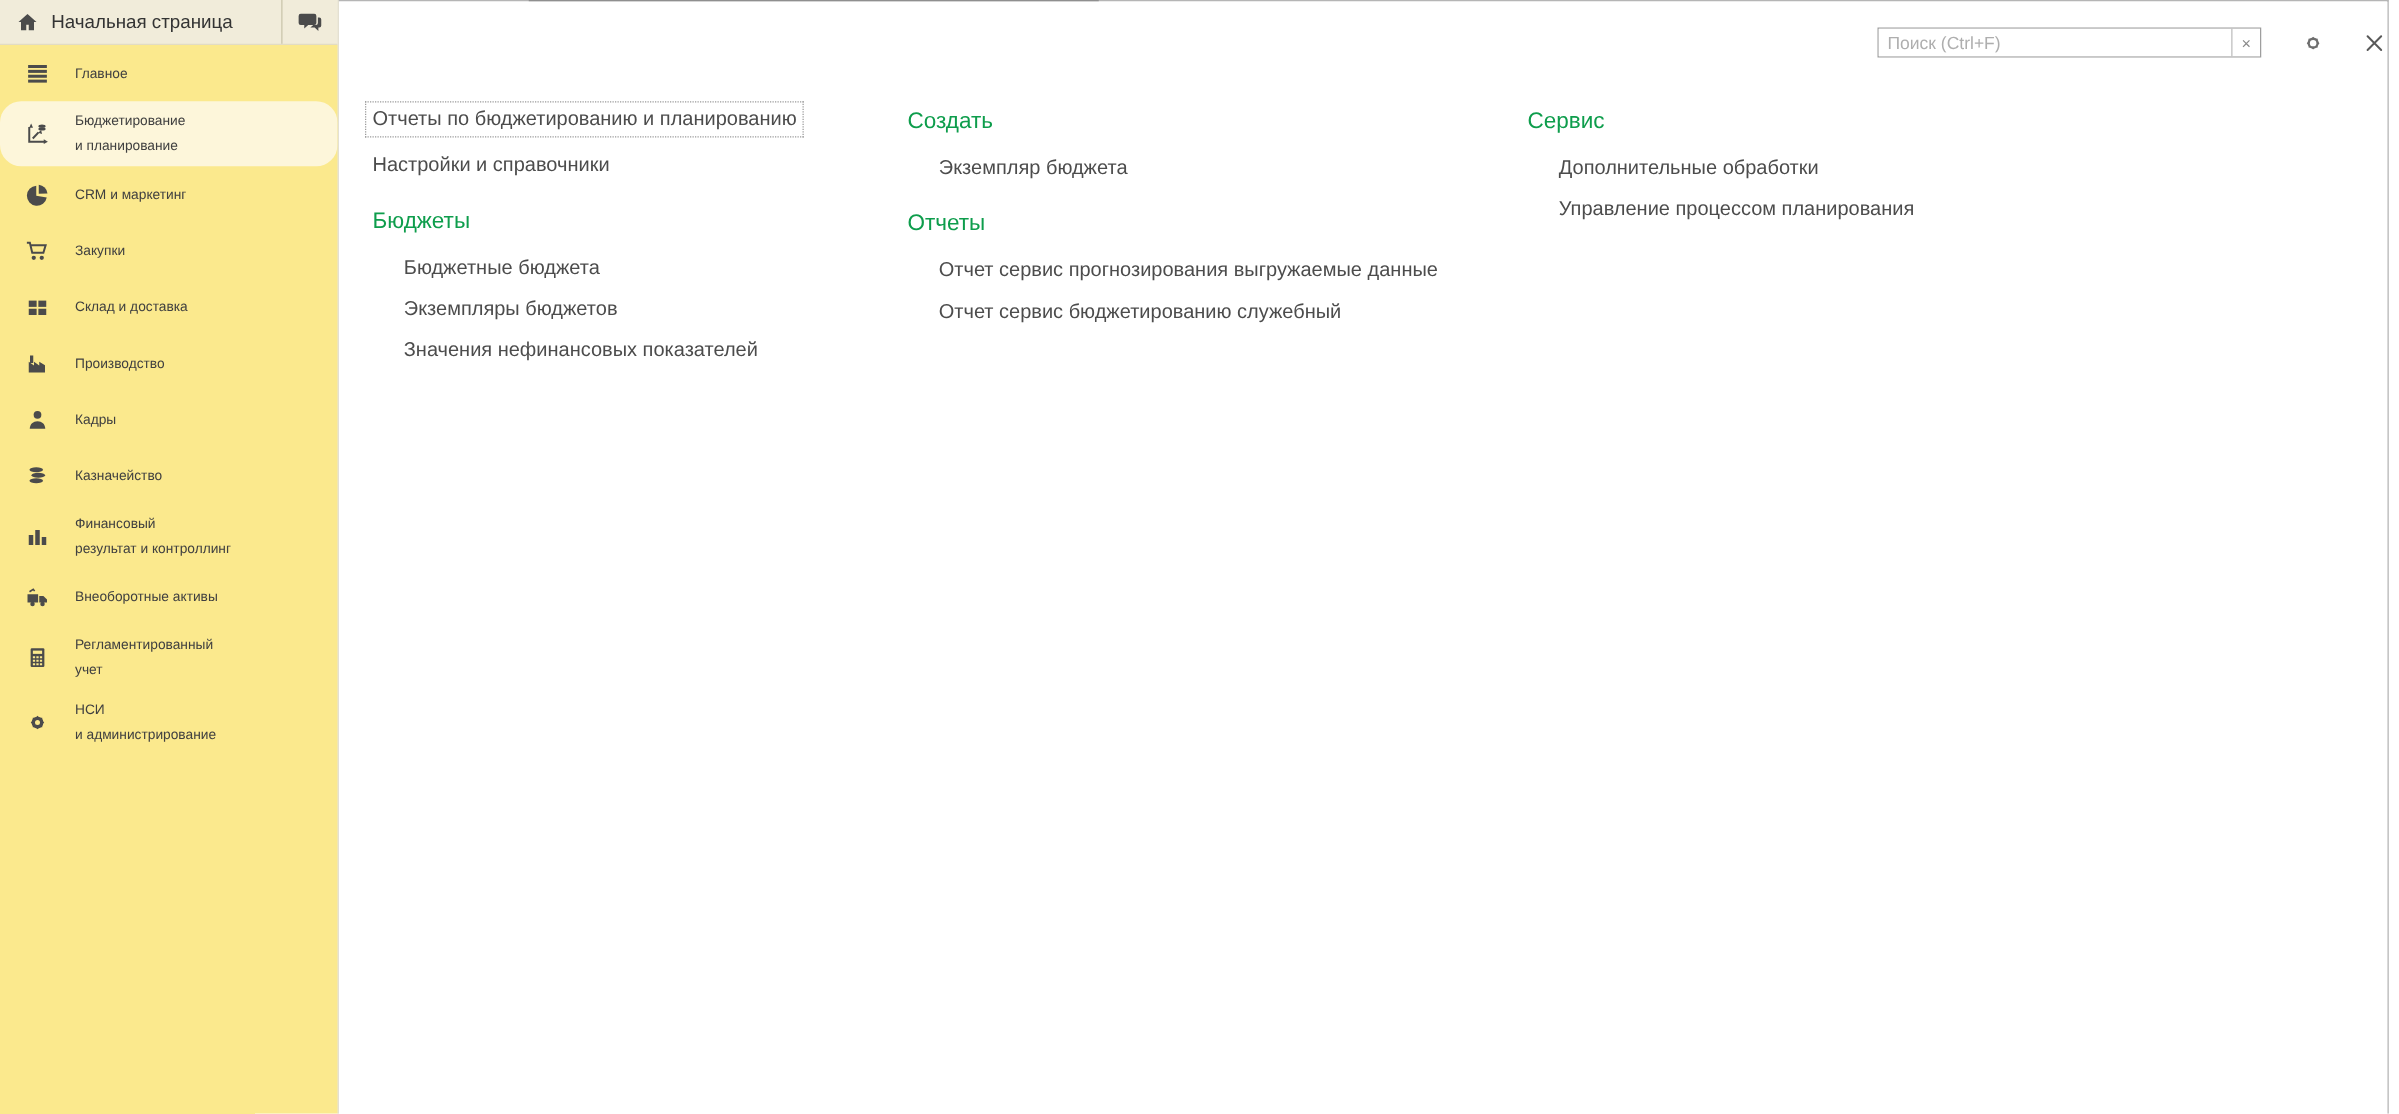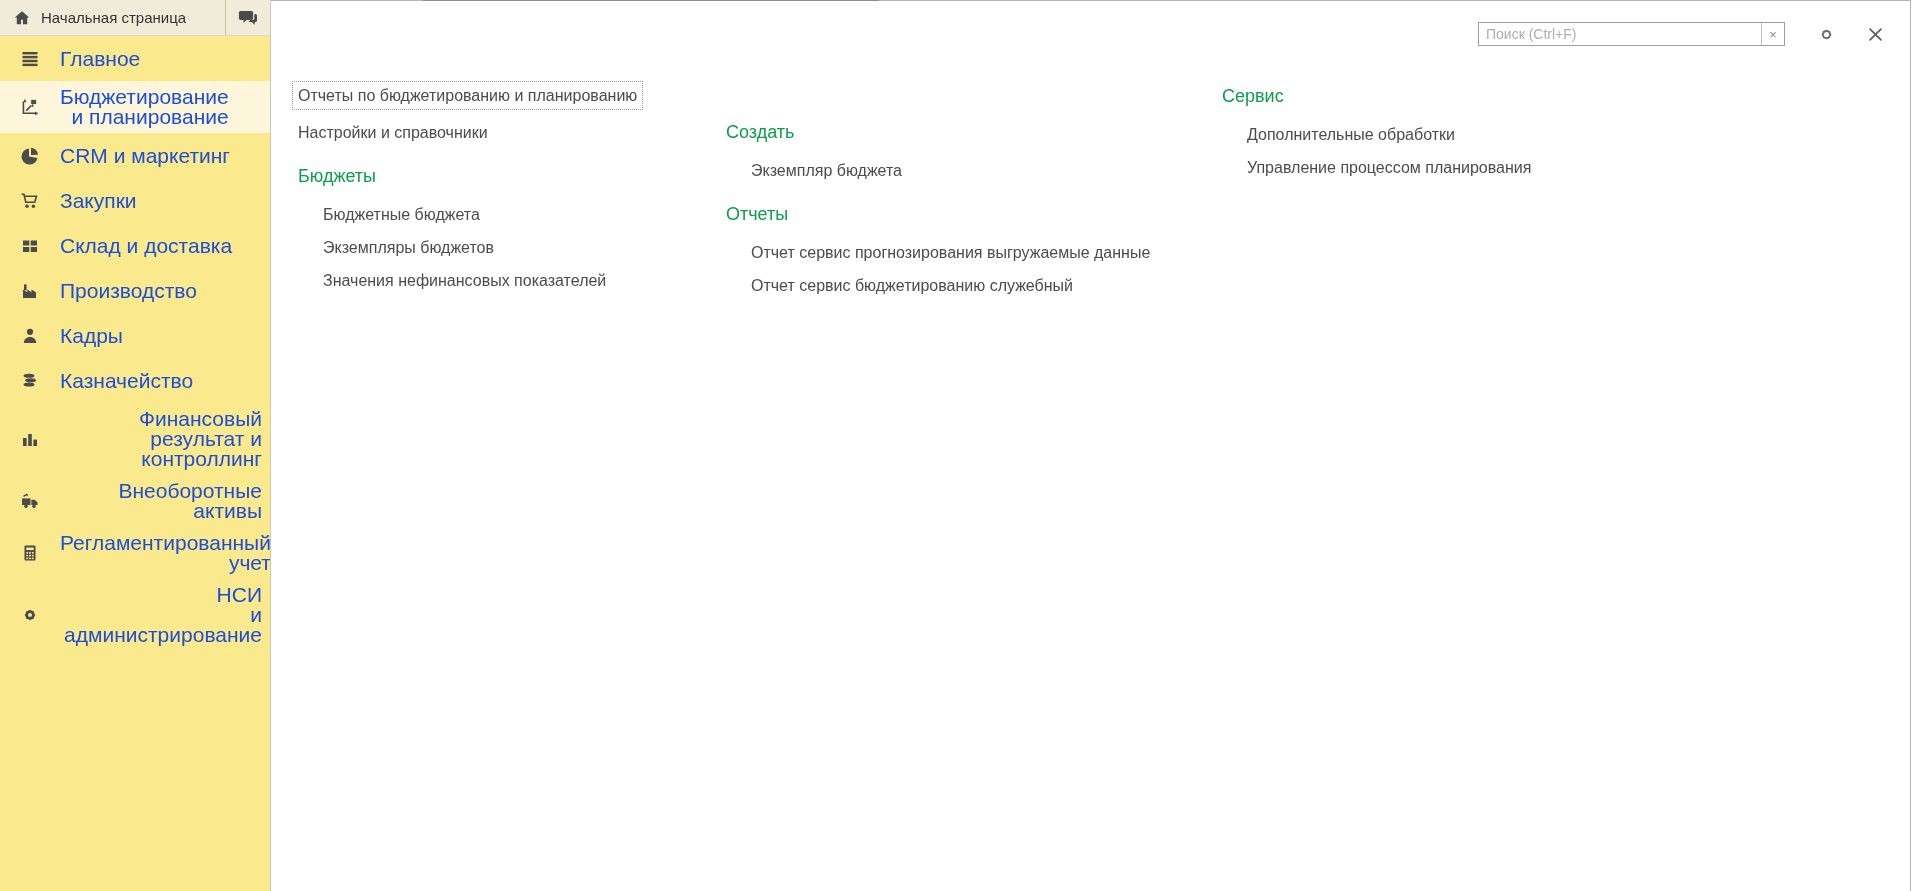--- a/index.html
+++ b/index.html
@@ -12,45 +12,45 @@
           border-right:1px solid #cfc9b0; flex-shrink:0; }
   .topbar-left { height:36px; background:#f1ecda; display:flex; align-items:center;
                  padding-left:13px; border-bottom:1px solid #e2dcc4; flex-shrink:0; }
   .home-tab { display:flex; align-items:center; gap:10px; flex:1; height:100%; cursor:default; }
   .home-tab .label { font-size:15px; color:#333; white-space:nowrap; }
   .tb-divider { width:1px; height:100%; background:#c9c3aa; }
   .chat-btn { width:44px; height:100%; display:flex; align-items:center; justify-content:center; }
 
   .sidebar { flex:1; background:#fbe98d; padding-top:0; overflow:hidden; }
   .side-item { display:flex; align-items:center; min-height:45px; padding:6px 8px 6px 0; cursor:pointer; }
-  .side-item.active { background:#fdf6da; }
+  .side-item.active { background:#fdf6da;border-radius:17px; }
   .side-item .ic { width:60px; display:flex; justify-content:center; flex-shrink:0; }
-  .side-item .labels { font-size:21px; color:#1d4ed8; line-height:20px;text-align:right; }
+  .side-item .labels { font-size:11px; color:#404040; line-height:20px; }
 
   .icon { display:inline-flex; }
   .icon svg { display:block; }
 
   
   .main { flex:1; position:relative; background:#fff; margin-right:8px;
           border-top:1px solid #b5b5b5; border-right:1px solid #b3b3b3; }
   .top-edge-dark { position:absolute; top:-1px; left:152px; width:456px; height:1px; background:#8f8f8f; }
 
-  .search-row { position:absolute; top:21px; right:27px; display:flex; align-items:center; gap:32px; }
+  .search-row { position:absolute; top:21px; right:3px; display:flex; align-items:center; gap:32px; }
   .search-box { display:flex; align-items:stretch; border:1px solid #9e9e9e; height:24px; background:#fff; }
   .search-box input { border:none; outline:none; width:282px; padding:0 7px; font-size:14px;
                       font-family:inherit; color:#333; }
   .search-box input::placeholder { color:#aeaeae; }
   .search-clear { width:23px; border-left:1px solid #bdbdbd; display:flex; align-items:center;
                   justify-content:center; font-size:13px; color:#8a8a8a; cursor:pointer; background:#fff; }
   .tool-btn { display:flex; align-items:center; justify-content:center; cursor:pointer; }
 
   
   .content { position:absolute; inset:0; padding:84px 20px 12px 27px; display:flex; }
   .col { flex-shrink:0; }
-  .col1 { width:428px; } .col2 { width:496px;margin-top:36px; } .col3 { width:480px; }
+  .col1 { width:428px; } .col2 { width:496px; } .col3 { width:480px; }
   .group { margin-top:22px; }
   .col > .group:first-child { margin-top:0; }
   .group-header { font-size:18px; line-height:22px; color:#0e9d4c; margin-bottom:17px; }
   .cmd-item { margin-bottom:12px; padding-left:25px; font-size:16px; line-height:21px; }
   .group.no-header .cmd-item { padding-left:0; }
   .cmd-link { color:#4c4c4c; cursor:pointer; display:inline-block; }
   .cmd-link.focused { border:1px dotted #9a9a9a; padding:3px 5px; margin:-4px 0 0 -6px; }
 </style>
 </head>
 <body>

